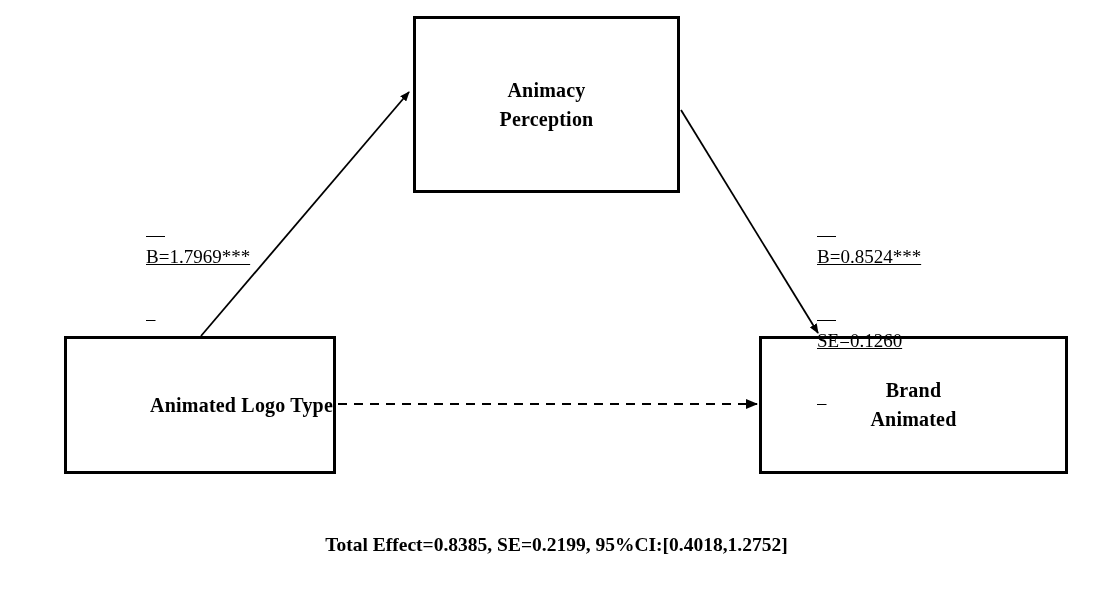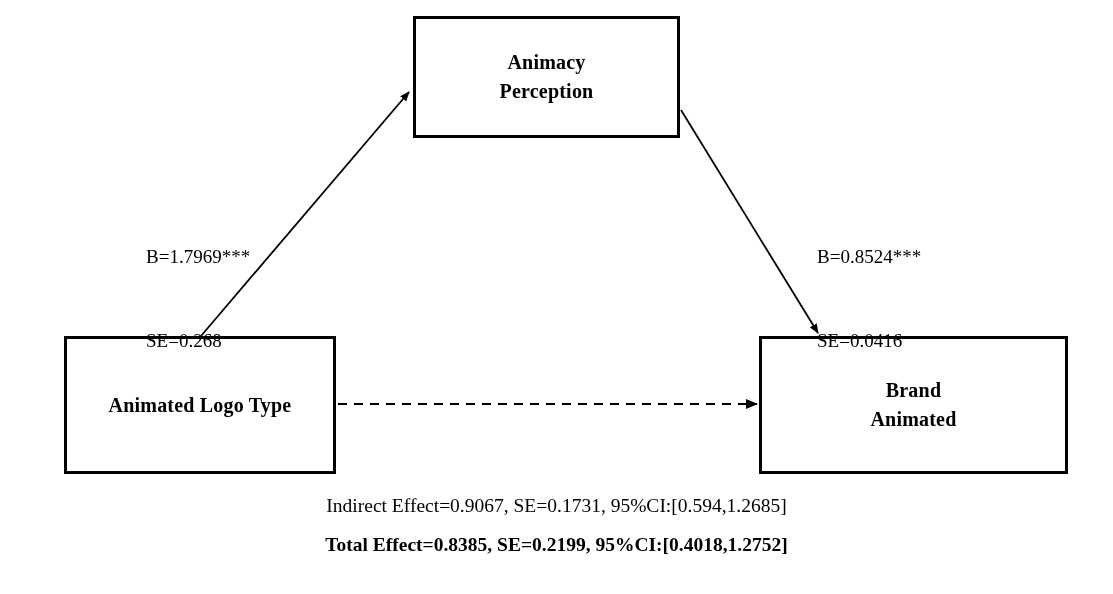--- a/index.html
+++ b/index.html
@@ -39,39 +39,41 @@
   .node-label {
     font-weight: bold;
     font-size: 20px;
     line-height: 1.45;
     letter-spacing: 0.2px;
   }
   #node-animacy {
     left: 413px;
     top: 16px;
     width: 267px;
-    height: 122px;
+    height: 177px;
   }
   #node-logo {
     left: 64px;
     top: 336px;
     width: 272px;
     height: 138px;
+    justify-content: flex-end;
   }
   #node-brand {
     left: 759px;
     top: 336px;
     width: 309px;
     height: 138px;
   }
   .edge-label {
     position: absolute;
     font-size: 19px;
     line-height: 28px;
     white-space: pre;
+    text-decoration: underline;
   }
   #label-a {
     left: 146px;
     top: 187px;
   }
   #label-b {
     left: 817px;
     top: 187px;
   }
   #label-c {
@@ -126,26 +128,24 @@
 
   <div class="node" id="node-brand">
     <div class="node-label">
       <span>Brand</span><br>
       <span>Animated</span>
     </div>
   </div>
 
   <div class="edge-label" id="label-a">
     <div>B=1.7969***</div>
-    <div>SE=0.268</div>
   </div>
 
   <div class="edge-label" id="label-b">
     <div>B=0.8524***</div>
-    <div>SE=0.0416</div>
+    <div>SE=0.1260</div>
   </div>
 
 
-  <div class="caption-line" id="caption-indirect">Indirect Effect=0.9067, SE=0.1731, 95%CI:[0.594,1.2685]</div>
 
   <div class="caption-line" id="caption-total">Total Effect=0.8385, SE=0.2199, 95%CI:[0.4018,1.2752]</div>
 
 </div>
 
 </body></html>

